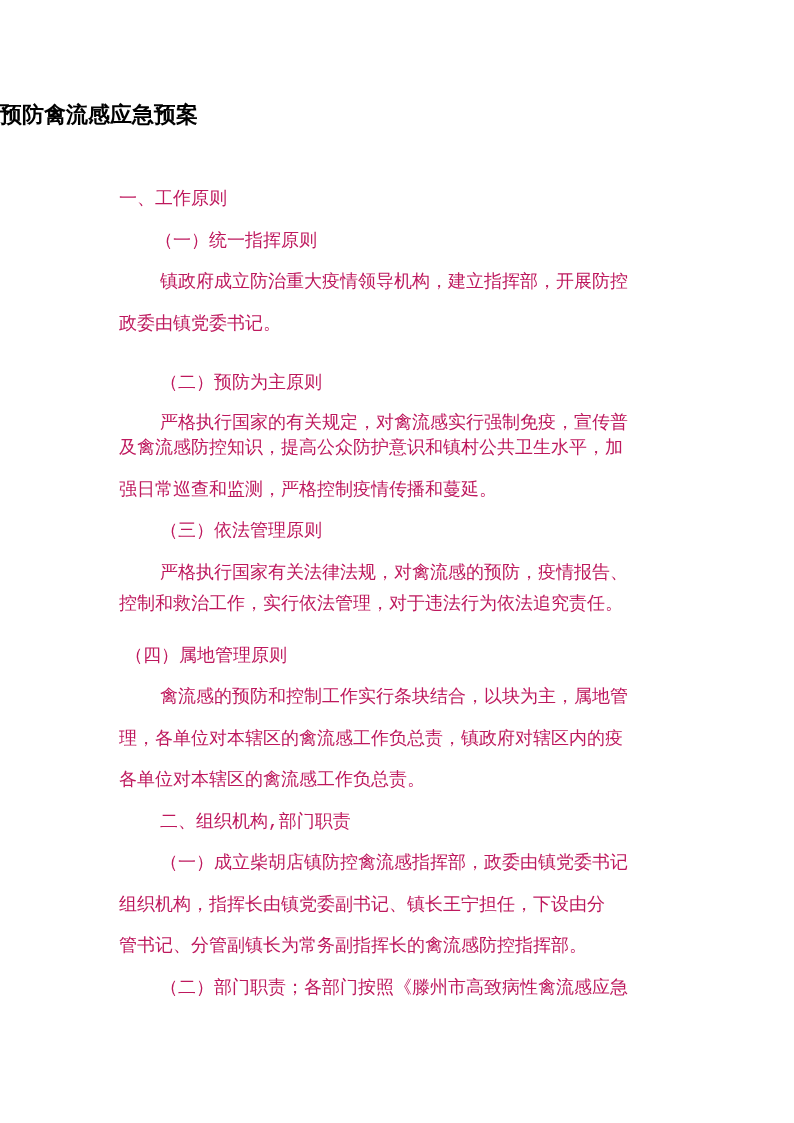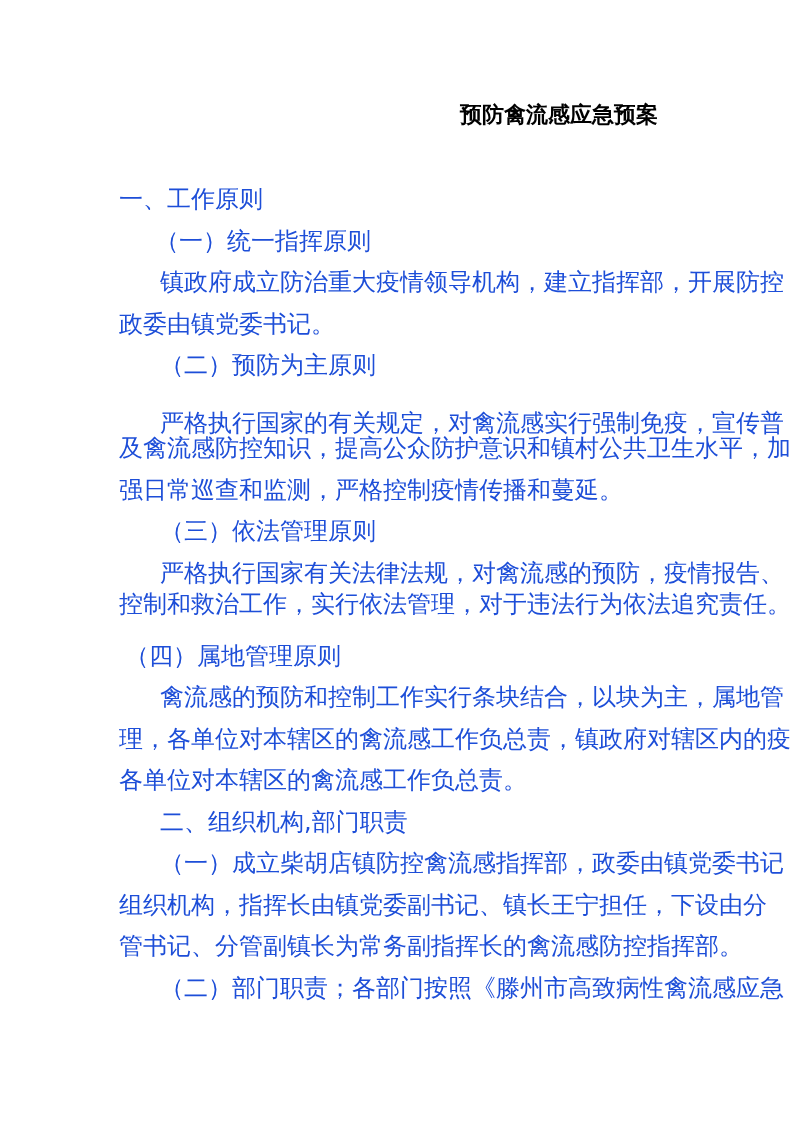--- a/index.html
+++ b/index.html
@@ -17,48 +17,49 @@
     }
     .page {
       position: absolute;
       left: 0; top: 0;
       width: 794px;
       height: 1123px;
       background: #ffffff;
     }
     .title {
       position: absolute;
-      left: 8px;
+      left: 0;
       width: 650px;
       top: 100px;
-      text-align: right;
+      text-align: left;
       font-size: 22px;
       font-weight: bold;
       letter-spacing: 0px;
       color: #000000;
     }
     .line {
       position: absolute;
-      font-size: 24px;
+      font-size: 18px;
       line-height: 24px;
       white-space: nowrap;
-      color: #1d4ed8;
+      color: #be185d;
+      font-family: Liberation Mono, monospace;
     }
   </style>
 </head>
 <body>
 
 <div class="page">
   <div class="title">预防禽流感应急预案</div>
   <div id="lines">
       <div class="line" style="left: 119px; top: 187px;">一、工作原则</div>
       <div class="line" style="left: 155px; top: 229px;">（一）统一指挥原则</div>
       <div class="line" style="left: 160px; top: 270px;">镇政府成立防治重大疫情领导机构，建立指挥部，开展防控</div>
       <div class="line" style="left: 119px; top: 312px;">政委由镇党委书记。</div>
-      <div class="line" style="left: 160px; top: 353px;">（二）预防为主原则</div>
+      <div class="line" style="left: 160px; top: 371px;">（二）预防为主原则</div>
       <div class="line" style="left: 160px; top: 395px; margin-top: 16px;">严格执行国家的有关规定，对禽流感实行强制免疫，宣传普</div>
       <div class="line" style="left: 119px; top: 436px;">及禽流感防控知识，提高公众防护意识和镇村公共卫生水平，加</div>
       <div class="line" style="left: 119px; top: 478px;">强日常巡查和监测，严格控制疫情传播和蔓延。</div>
       <div class="line" style="left: 160px; top: 519px;">（三）依法管理原则</div>
       <div class="line" style="left: 160px; top: 561px;">严格执行国家有关法律法规，对禽流感的预防，疫情报告、</div>
       <div class="line" style="left: 119px; top: 592px;">控制和救治工作，实行依法管理，对于违法行为依法追究责任。</div>
       <div class="line" style="left: 125px; top: 644px; text-align: right;">（四）属地管理原则</div>
       <div class="line" style="left: 160px; top: 685px;">禽流感的预防和控制工作实行条块结合，以块为主，属地管</div>
       <div class="line" style="left: 119px; top: 727px;">理，各单位对本辖区的禽流感工作负总责，镇政府对辖区内的疫</div>
       <div class="line" style="left: 119px; top: 768px;">各单位对本辖区的禽流感工作负总责。</div>

